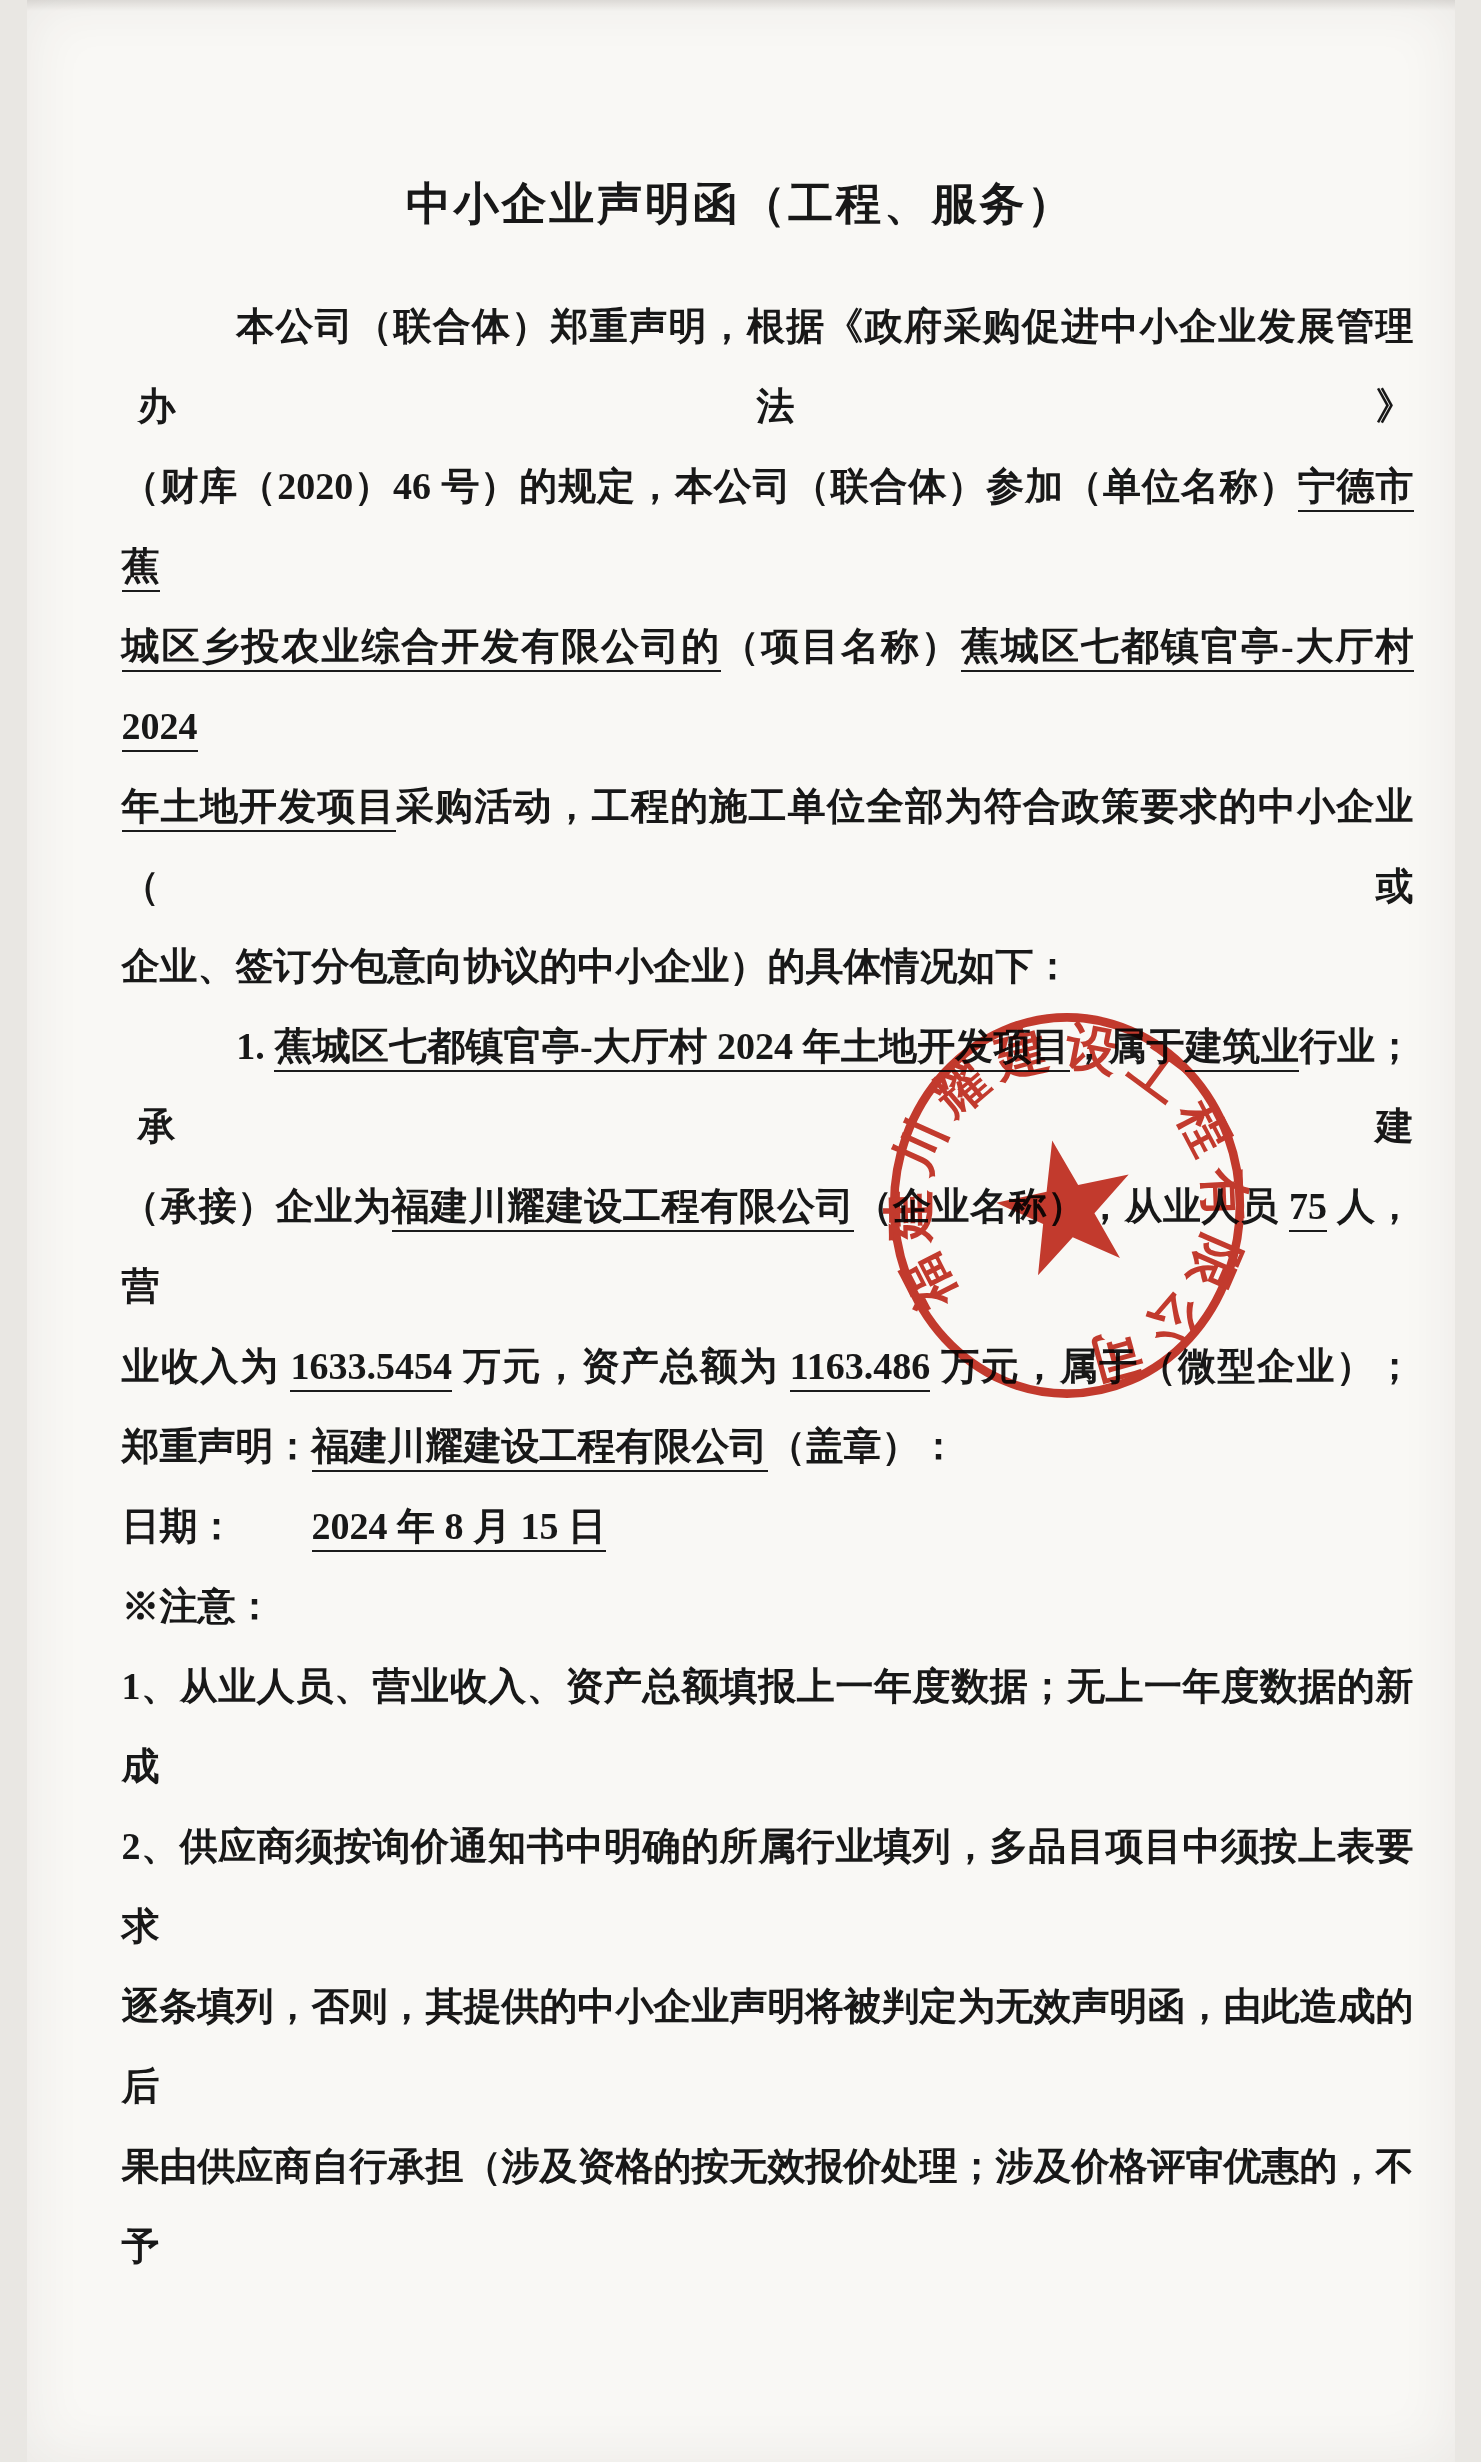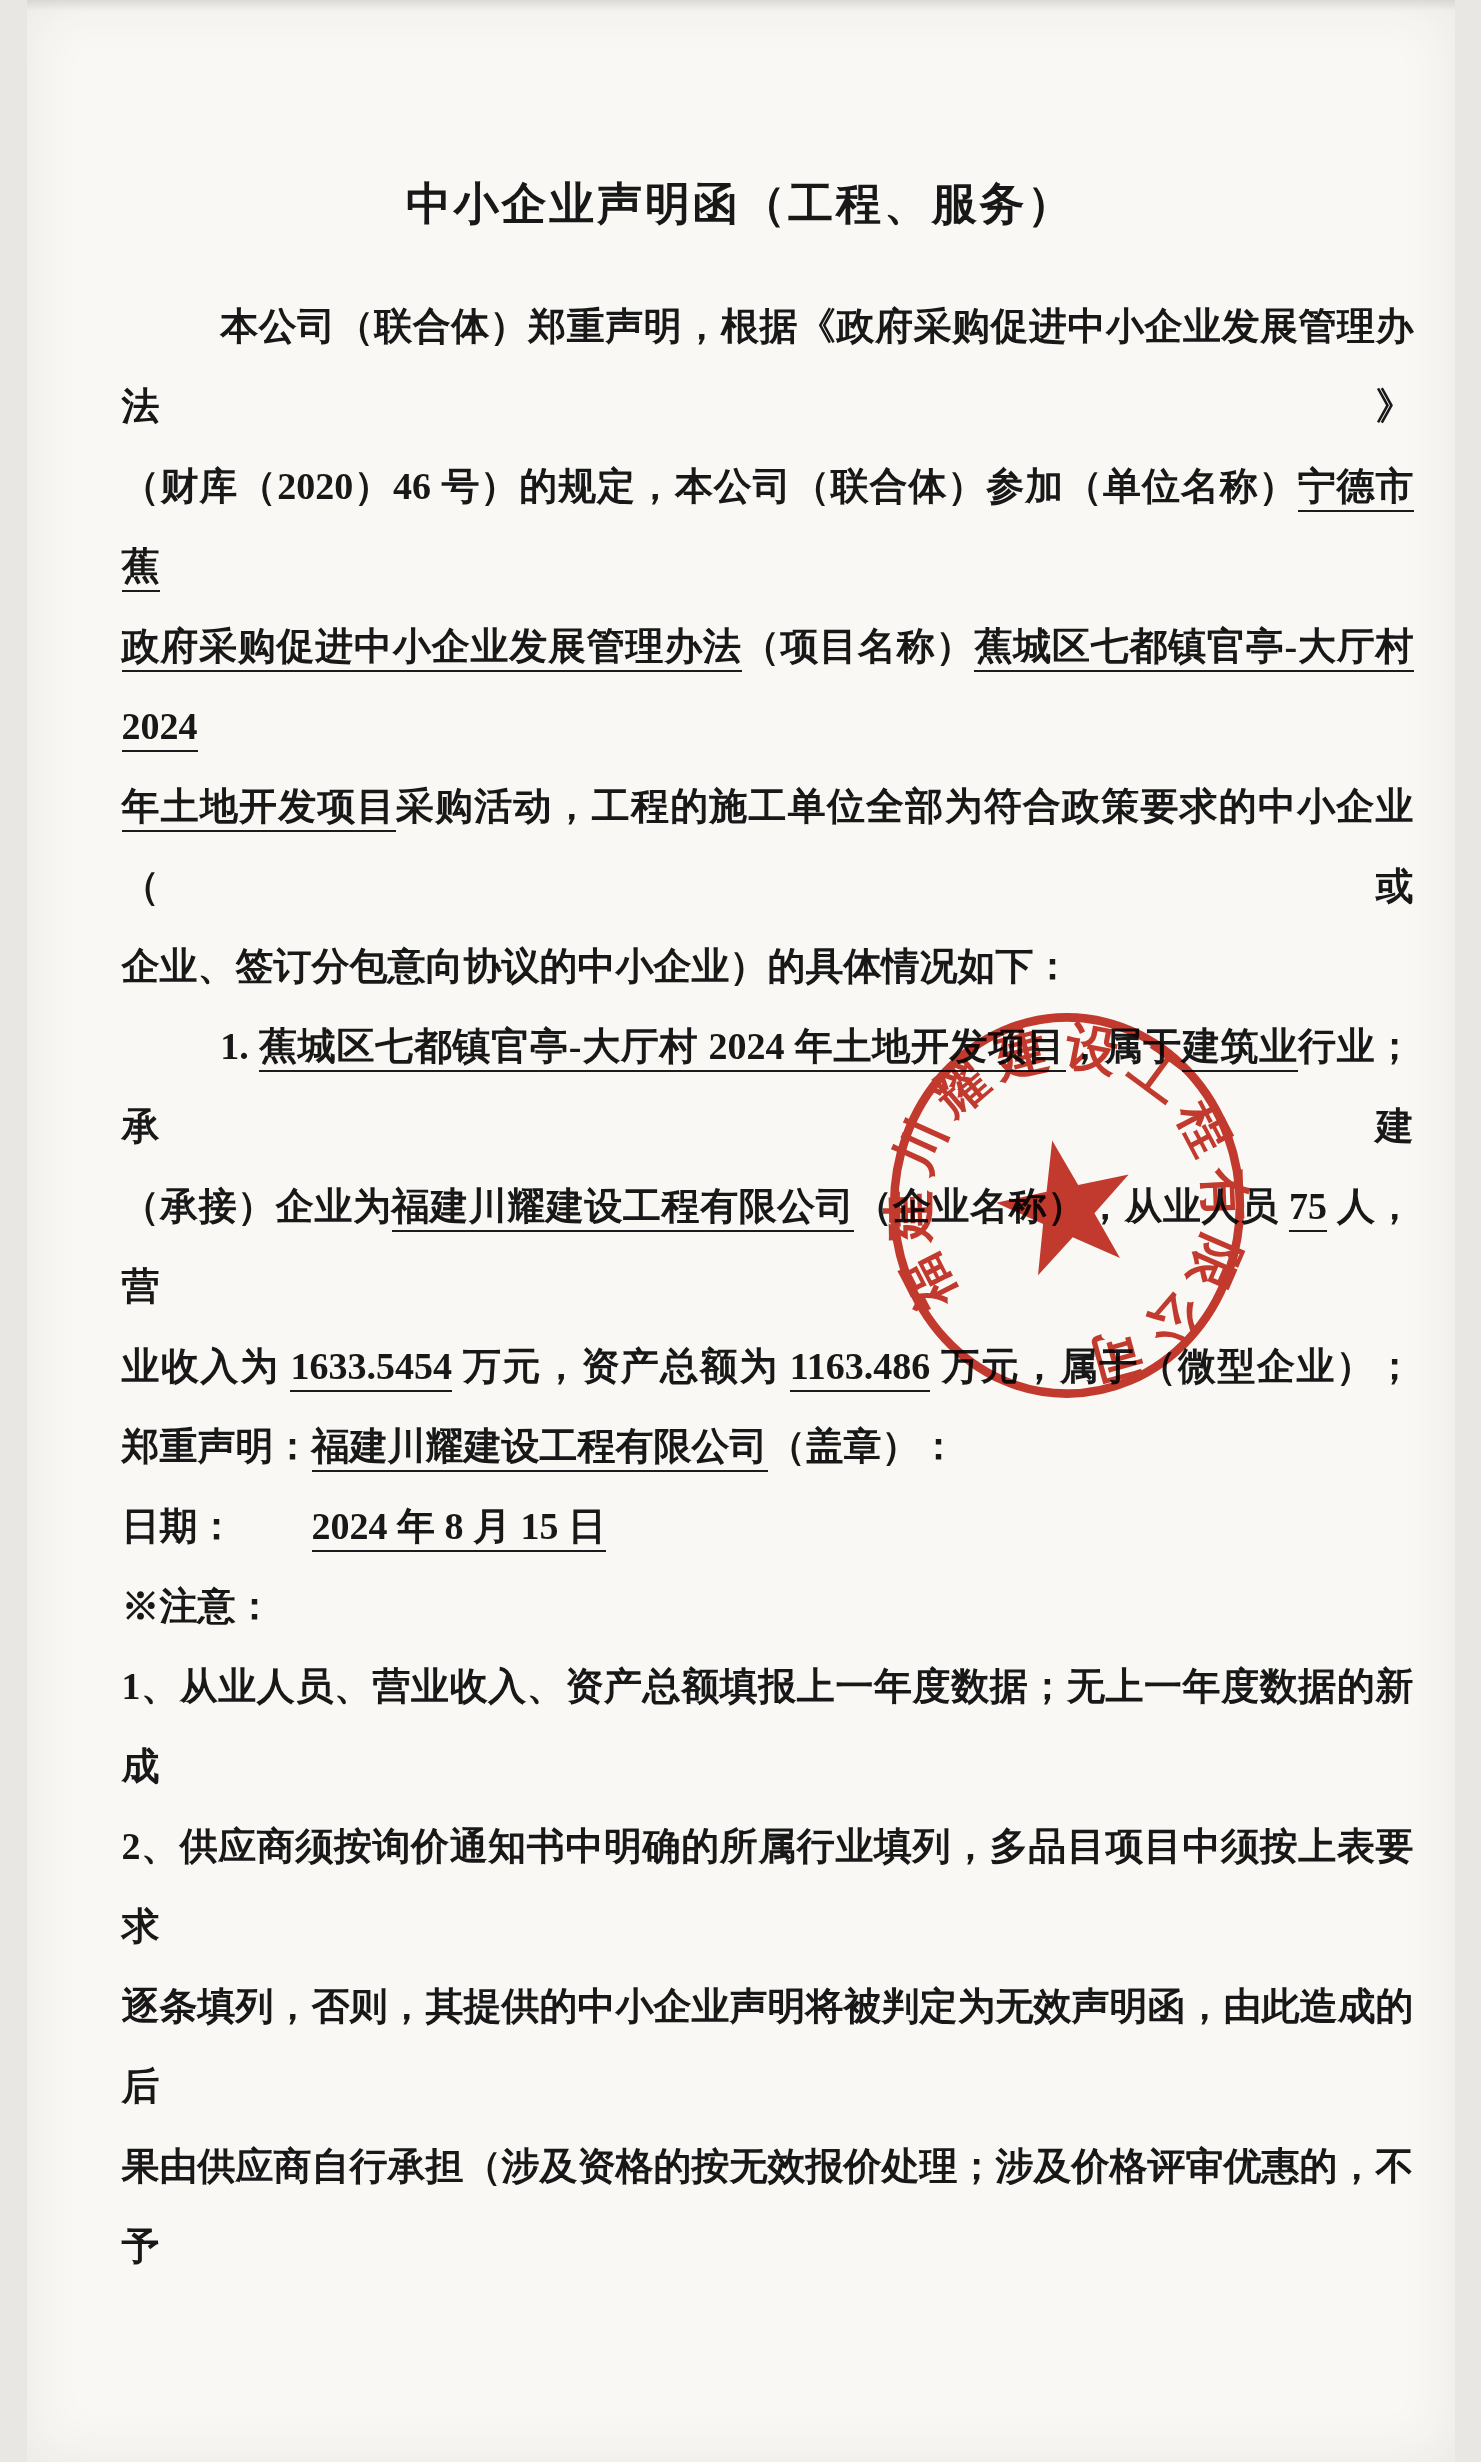--- a/index.html
+++ b/index.html
@@ -21,21 +21,21 @@
     position:absolute;top:144px;left:0;width:100%;
     text-align:center;
     font-size:45px;font-weight:700;letter-spacing:2.8px;
   }
   .doc-body{
     position:absolute;top:286px;left:95px;width:1292px;
     font-size:38px;font-weight:600;
   }
   .line{line-height:80px;min-height:80px;}
   .line.fill{text-align:justify;text-align-last:justify;}
-  .line.indent{text-indent:2.6em;}
+  .line.indent{text-indent:2.6em;margin-left:16px;}
   .blank{border-bottom:2.8px solid #1c1c1c;padding-bottom:2.8px;}
   .seal{
     position:absolute;left:850px;top:1006px;width:380px;height:399px;
     mix-blend-mode:multiply;opacity:.92;
     pointer-events:none;
   }
   .seal svg{width:100%;height:100%;}
   .seal text{
     font-family:"Liberation Serif","DejaVu Serif",serif;
     font-weight:600;
@@ -45,21 +45,21 @@
 <body>
 
 <div class="page">
   <div class="scan-edge"></div>
 
   <h1 class="title">中小企业声明函（工程、服务）</h1>
 
   <div class="doc-body">
       <div class="line fill indent"><span class="">本公司（联合体）郑重声明，根据《政府采购促进中小企业发展管理办法》</span></div>
       <div class="line fill"><span class="">（财库（2020）46 号）的规定，本公司（联合体）参加（单位名称）</span><span class="blank">宁德市蕉</span></div>
-      <div class="line fill"><span class="blank">政府采购促进中小企业发展管理办法</span><span class="">（项目名称）</span><span class="blank">蕉城区七都镇官亭-大厅村 2024</span></div>
+      <div class="line fill"><span class="blank">城区乡投农业综合开发有限公司的</span><span class="">（项目名称）</span><span class="blank">蕉城区七都镇官亭-大厅村 2024</span></div>
       <div class="line fill"><span class="blank">年土地开发项目</span><span class="">采购活动，工程的施工单位全部为符合政策要求的中小企业（或</span></div>
       <div class="line"><span class="">企业、签订分包意向协议的中小企业）的具体情况如下：</span></div>
       <div class="line fill indent"><span class="">1. </span><span class="blank">蕉城区七都镇官亭-大厅村 2024 年土地开发项目</span><span class="">，属于</span><span class="blank">建筑业</span><span class="">行业；承建</span></div>
       <div class="line fill"><span class="">（承接）企业为</span><span class="blank">福建川耀建设工程有限公司</span><span class="">（企业名称），从业人员 </span><span class="blank">75</span><span class=""> 人，营</span></div>
       <div class="line fill"><span class="">业收入为 </span><span class="blank">1633.5454</span><span class=""> 万元，资产总额为 </span><span class="blank">1163.486</span><span class=""> 万元，属于（微型企业）；</span></div>
       <div class="line"><span class="">郑重声明：</span><span class="blank">福建川耀建设工程有限公司</span><span class="">（盖章）：</span></div>
       <div class="line"><span class="">日期：　　</span><span class="blank">2024 年 8 月 15 日</span></div>
       <div class="line"><span class="">※注意：</span></div>
       <div class="line fill"><span class="">1、从业人员、营业收入、资产总额填报上一年度数据；无上一年度数据的新成</span></div>
       <div class="line fill"><span class="">2、供应商须按询价通知书中明确的所属行业填列，多品目项目中须按上表要求</span></div>

